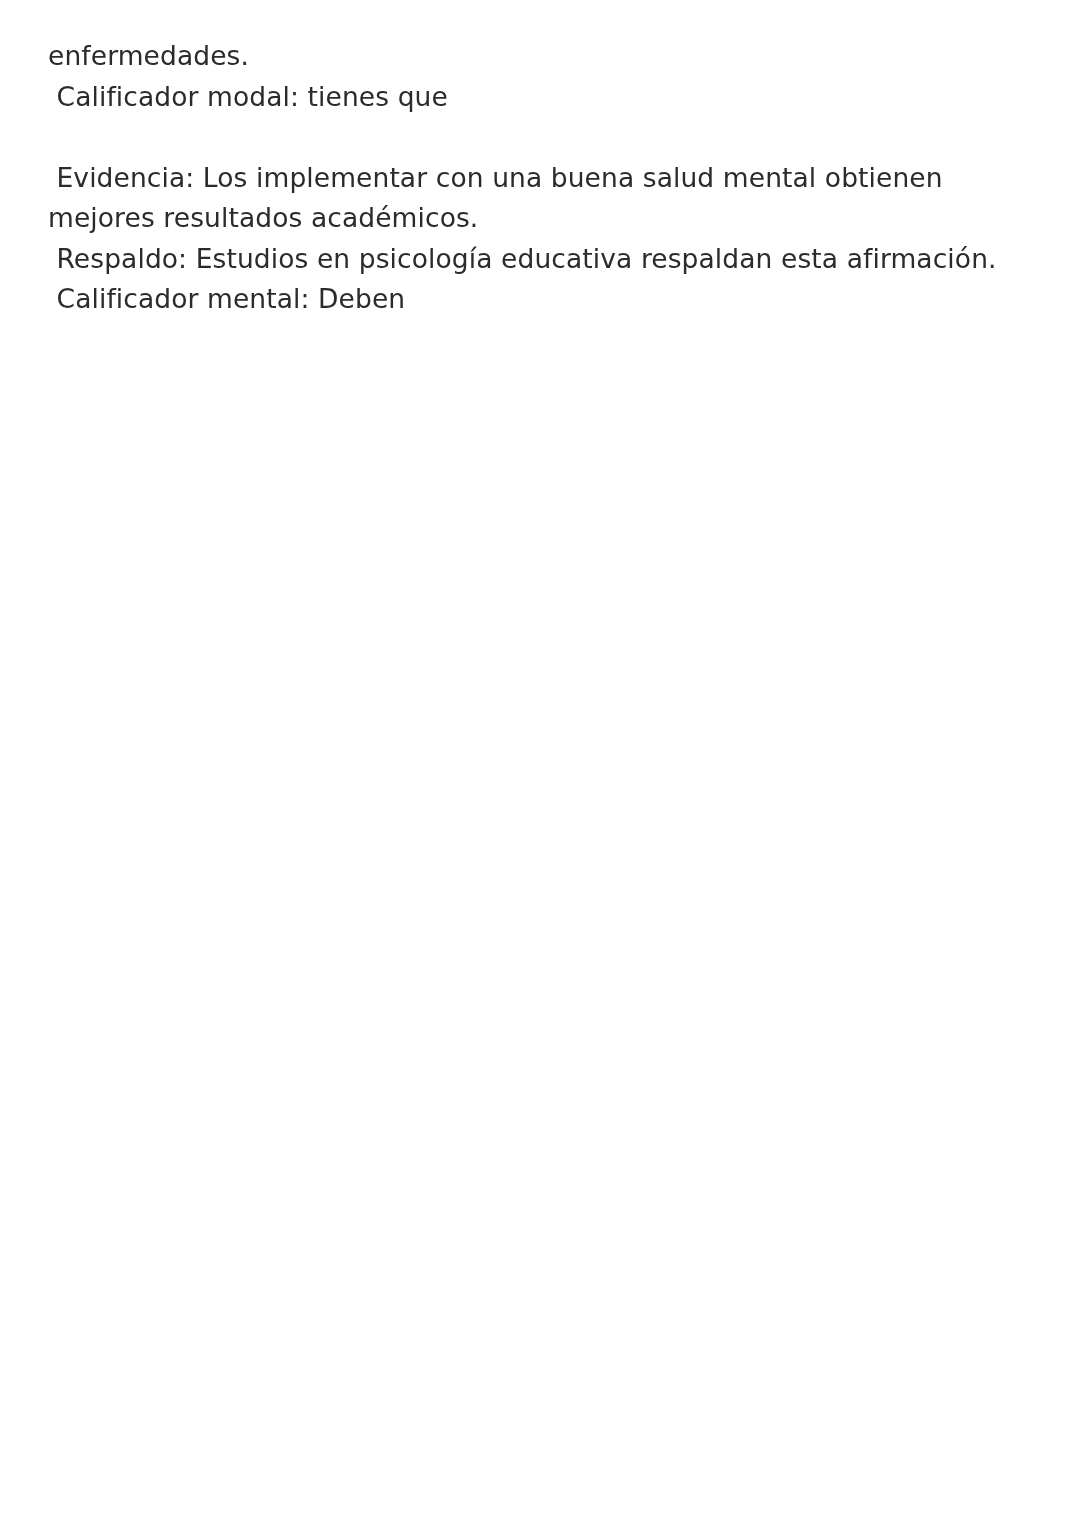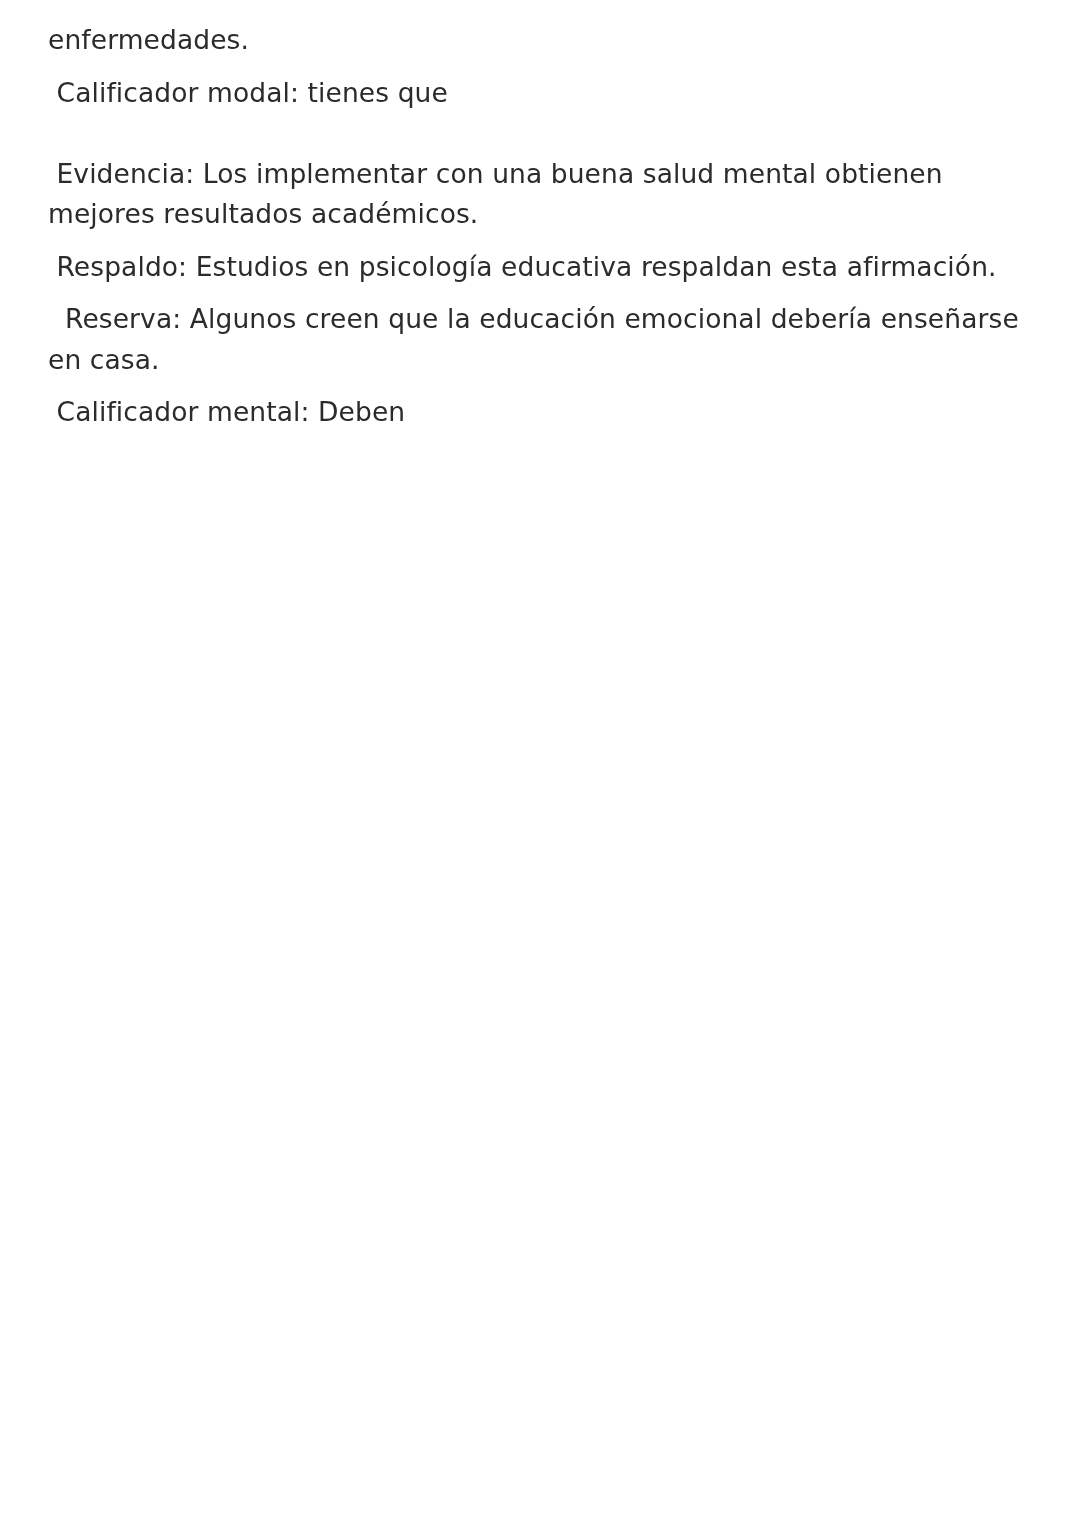--- a/index.html
+++ b/index.html
@@ -14,47 +14,46 @@
     overflow: hidden;
     font-family: "DejaVu Sans", "Liberation Sans", sans-serif;
     color: #231f20;
   }
   .page {
     position: relative;
     width: 1080px;
     height: 1526px;
     background: #ffffff;
     box-sizing: border-box;
-    padding: 20px 60px 0 48px;
+    padding: 36px 60px 0 48px;
   }
   .doc-body {
     font-size: 26.5px;
     line-height: 40.5px;
     letter-spacing: 0.1px;
     color: #2b2b2d;
     font-weight: 400;
   }
   .para {
     margin: 0;
     white-space: pre-wrap;
     word-break: normal;
   }
   .para + .para {
-    margin-top: 12px;
+    margin-top: 0;
   }
   .spacer-line {
     height: 40.5px;
   }
 </style>
 </head>
 <body>
 
 <div class="page">
   <div class="doc-body">
     <p class="para">enfermedades.</p>
     <p class="para"> Calificador modal: tienes que</p>
     <div class="spacer-line"></div>
     <p class="para"> Evidencia: Los implementar con una buena salud mental obtienen mejores resultados académicos.</p>
     <p class="para"> Respaldo: Estudios en psicología educativa respaldan esta afirmación.</p>
-    <p class="para">  Reserva: Algunos creen que la educación emocional debería enseñarse en casa.</p>
     <p class="para"> Calificador mental: Deben</p>
   </div>
 </div>
 
 </body></html>

